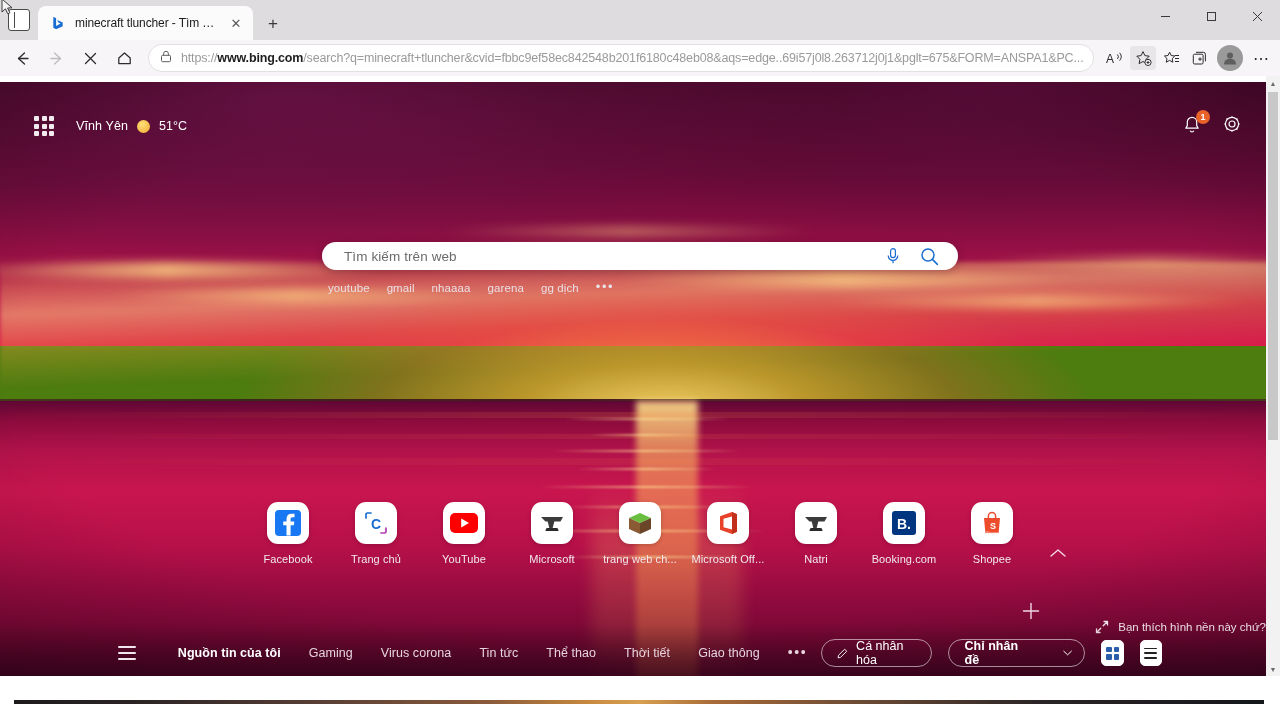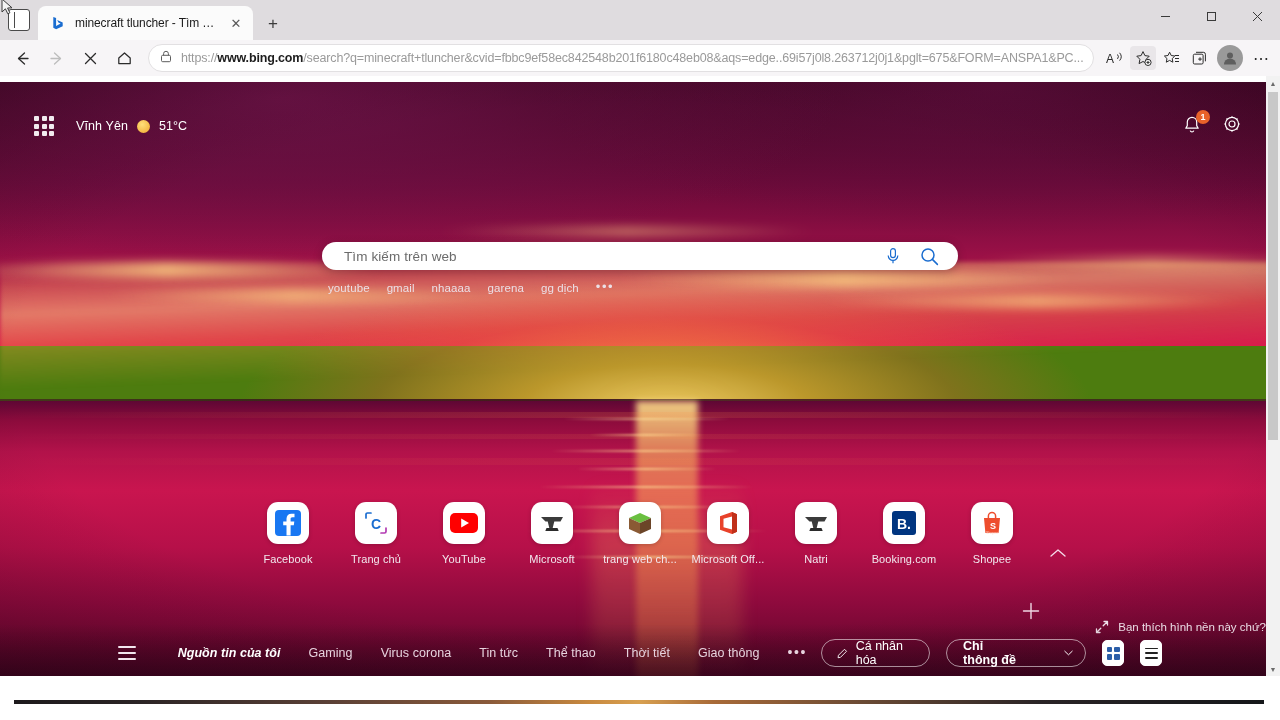--- a/index.html
+++ b/index.html
@@ -249,21 +249,21 @@
     position:absolute; left:0; right:0; bottom:0; height:58px;
     display:flex; align-items:center; padding:0 118px 0 118px; gap:0;
     background:linear-gradient(180deg, rgba(25,2,15,0) 0%, rgba(22,2,13,.30) 60%, rgba(20,1,12,.48) 100%);
   }
   .hamburger { width:20px; height:14px; display:flex; flex-direction:column; justify-content:space-between; margin-right:28px;}
   .hamburger i { height:1.6px; background:#f2e6ee; border-radius:2px; display:block; }
   .feednav { display:flex; align-items:center; gap:0; }
   .feednav a {
     color:#e7d3de; font-size:12.5px; padding:0 14px; white-space:nowrap; letter-spacing:.05px;
   }
-  .feednav a.active { color:#ffffff; font-weight:bold;font-style:italic; }
+  .feednav a.active { color:#ffffff; font-weight:bold; }
   .feednav .more { color:#e7d3de; font-size:14px; letter-spacing:1.6px; padding:0 14px; line-height:.7;}
   .feed-right { margin-left:auto; display:flex; align-items:center; gap:16px; }
   .pill {
     height:28px; border:1px solid rgba(255,255,255,.55); border-radius:16px;
     display:flex; align-items:center; gap:8px; padding:0 15px;
     color:#fff; font-size:12.5px;
   }
   .pill.dropdown { padding:0 12px 0 16px; gap:44px; font-weight:bold; }
   .viewbtn {
     width:26px; height:26px; border:1px solid rgba(255,255,255,.55); border-radius:5px;
@@ -639,21 +639,21 @@
           <span class="more">•••</span>
         </nav>
         <div class="feed-right">
           <div class="pill">
             <svg width="13" height="13" viewBox="0 0 13 13">
               <path d="M9.2 1.3 L11.7 3.8 L4.3 11.2 L1.3 11.7 L1.8 8.7 z" fill="none" stroke="#fff" stroke-width="1.1" stroke-linejoin="round"></path>
             </svg>
             <span>Cá nhân hóa</span>
           </div>
           <div class="pill dropdown">
-            <span>Chỉ thông đề</span>
+            <span>Chỉ nhân đề</span>
             <svg width="12" height="8" viewBox="0 0 12 8">
               <path d="M1 1.6 L6 6.4 L11 1.6" fill="none" stroke="#fff" stroke-width="1.3" stroke-linecap="round" stroke-linejoin="round"></path>
             </svg>
           </div>
           <div class="viewbtn white">
             <div class="grid4">
                 <i></i>
                 <i></i>
                 <i></i>
                 <i></i>

